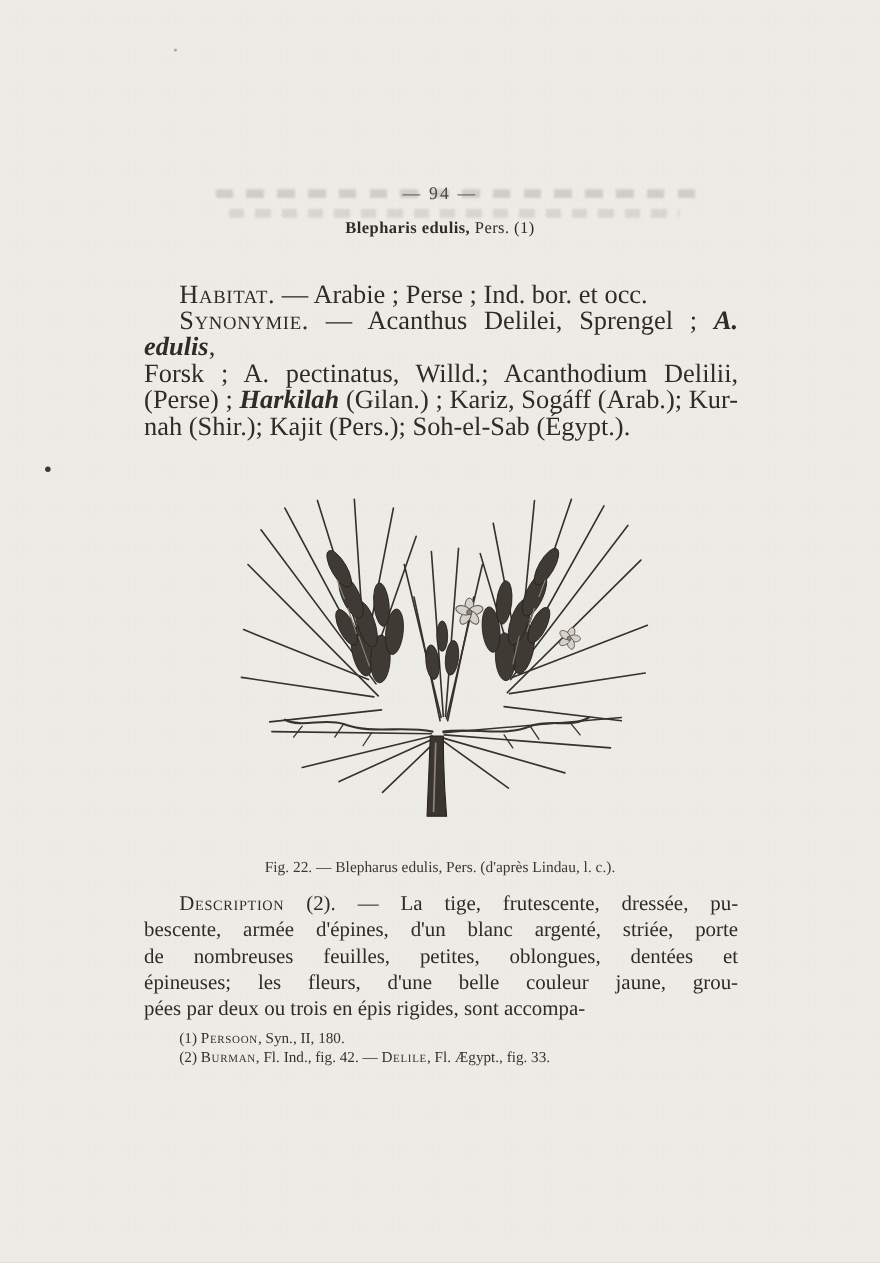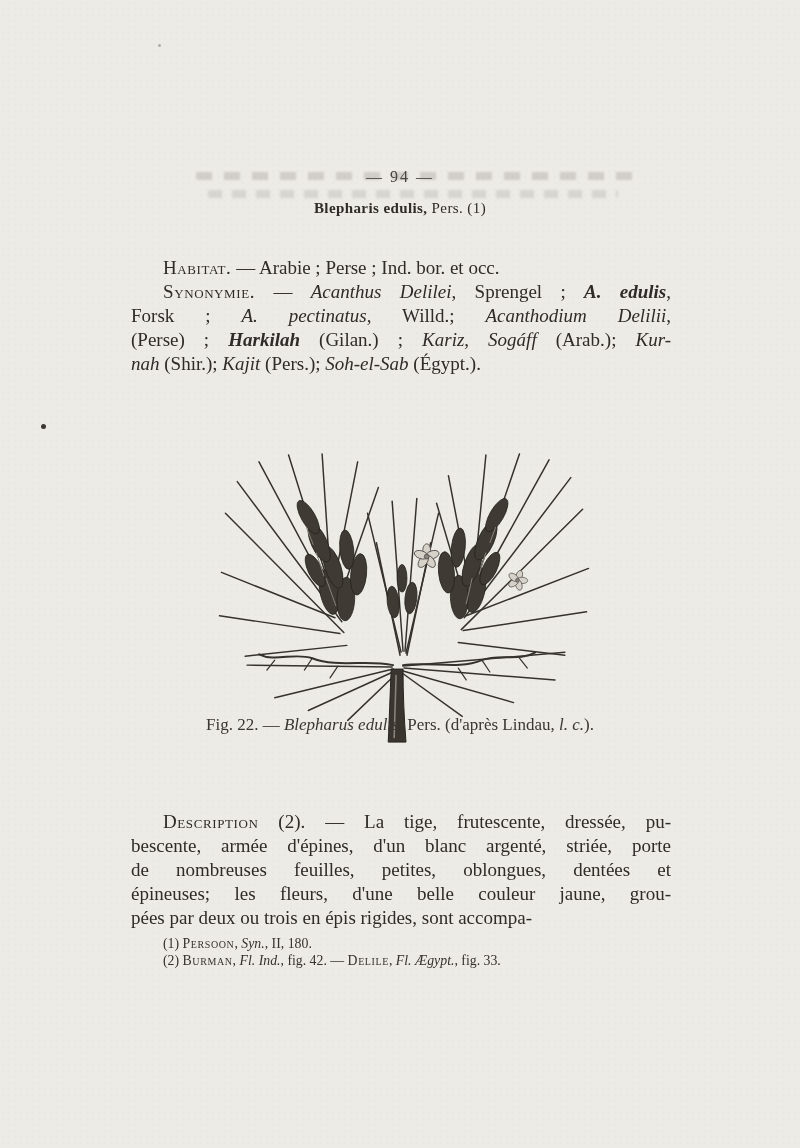--- a/index.html
+++ b/index.html
@@ -12,36 +12,36 @@
     font-family:"Liberation Serif","DejaVu Serif",serif;
     color:#2e2b28;
   }
   
   .tline{text-align:justify;}
   .tline.just{text-align-last:justify;}
   .tline.ind{text-indent:32px;}
   .center .tline{text-align:center;text-align-last:center;}
   .left .tline{text-align:left;text-align-last:left;}
   .s-rm{}
-  .s-it{font-style:italic;}
+  .s-it{}
   .s-b{font-weight:bold;}
   .s-bi{font-weight:bold;font-style:italic;}
   .s-sc{font-variant:small-caps;letter-spacing:.6px;text-align:right;}
 
   .pagenum{position:absolute;top:141px;left:0;width:100%;text-align:center;
     font-size:16px;letter-spacing:2px;color:#45413c;margin-top:27px;}
   .title{position:absolute;top:200px;left:0;width:100%;margin:0;
     font-size:15px;font-weight:normal;letter-spacing:.4px;}
   .textblock{position:absolute;left:131px;width:540px;top:256px;
-    font-size:19px;line-height:24px;}
+    font-size:24px;line-height:24px;}
   .para{margin:0;}
   .desc{position:absolute;left:131px;width:540px;top:810px;
     font-size:19px;line-height:24px;font-family:Liberation Serif, serif;}
-  .caption{position:absolute;left:0;width:100%;top:715px;
-    font-size:17px;color:#3a3631;}
+  .caption{position:absolute;left:0;width:100%;top:782px;
+    font-size:14px;color:#3a3631;}
   .fns{position:absolute;left:163px;width:520px;top:935px;
     font-size:13.8px;line-height:17px;color:#35312c;}
   .fig{position:absolute;left:214px;top:452px;margin:0;width:382px;height:296px;}
 
   .ghost{position:absolute;filter:blur(1.1px);border-radius:2px;}
   .g1{top:172px;left:196px;width:444px;height:8px;
     background:repeating-linear-gradient(90deg, rgba(96,93,88,.20) 0 16px, rgba(96,93,88,0) 16px 28px);}
   .g2{top:190px;left:208px;width:410px;height:8px;
     background:repeating-linear-gradient(90deg, rgba(96,93,88,.15) 0 14px, rgba(96,93,88,0) 14px 24px);}
 

